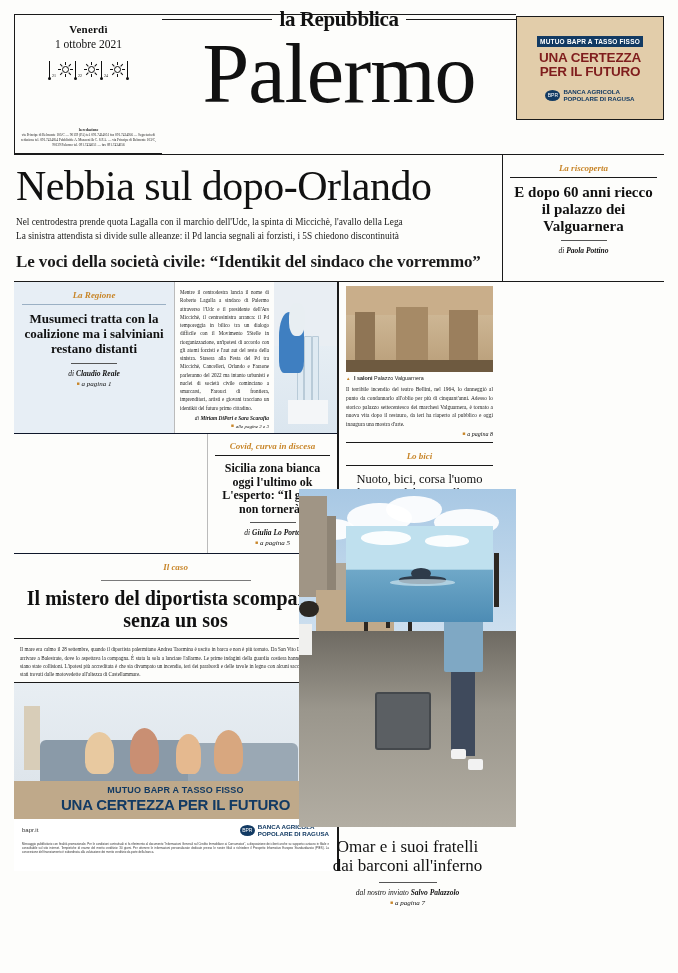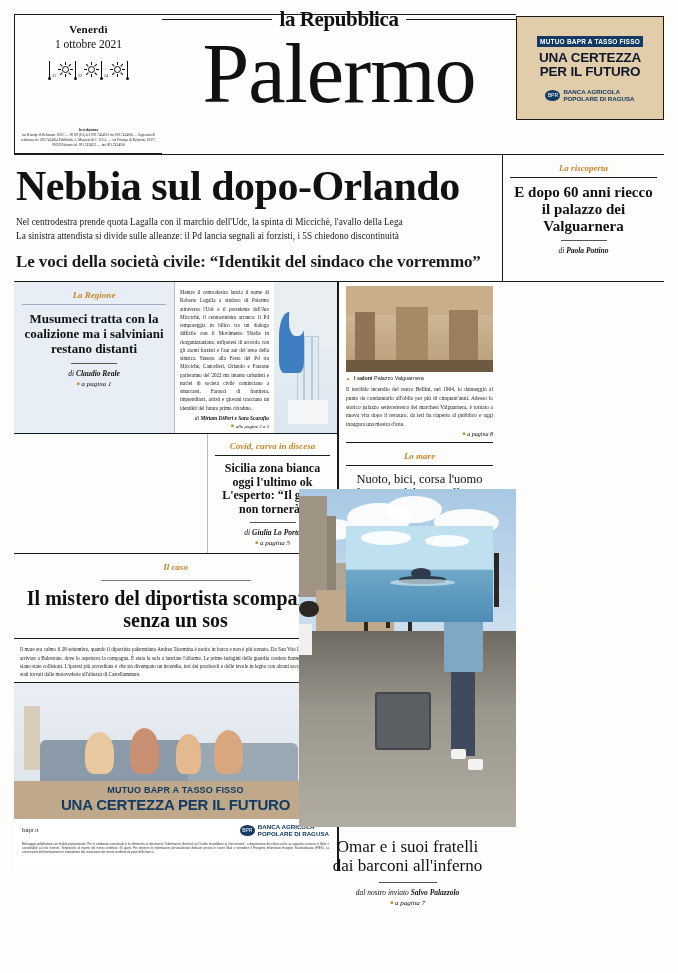--- a/index.html
+++ b/index.html
@@ -33,42 +33,42 @@
   .rep-rule{height:1px;background:#1a1a1a;flex:1;}
   .rep-name{font-weight:bold;font-size:21px;letter-spacing:-0.4px;padding:0 7px;white-space:nowrap;}
   .city{font-size:84px;font-weight:normal;letter-spacing:-1px;line-height:.95;margin-top:2px;
         font-family:"Liberation Serif",serif;}
 
   .ad-top{width:148px;border:1px solid #1a1a1a;box-sizing:border-box;background:#e2cdaa;
           padding:9px 7px 7px;text-align:center;display:flex;flex-direction:column;justify-content:center;
           align-self:flex-start;height:104px;margin-top:2px;}
   .ad-kicker{background:#123a63;color:#fff;font-family:"Liberation Sans",sans-serif;font-weight:bold;
              font-size:6.5px;letter-spacing:.2px;padding:2px 3px;display:inline-block;margin:0 auto 4px;}
-  .ad-big{font-family:"Liberation Sans",sans-serif;font-weight:bold;color:#0f172a;font-size:13.5px;
+  .ad-big{font-family:"Liberation Sans",sans-serif;font-weight:bold;color:#7f1d1d;font-size:13.5px;
           line-height:1.08;letter-spacing:-.2px;}
   .ad-bank{display:flex;align-items:center;justify-content:center;gap:3px;margin-top:8px;}
   .ad-logo{width:15px;height:11px;border-radius:50%;background:#123a63;color:#fff;font-size:5px;
            display:flex;align-items:center;justify-content:center;font-family:"Liberation Sans",sans-serif;}
   .ad-bank-txt{font-family:"Liberation Sans",sans-serif;font-weight:bold;color:#123a63;font-size:6.2px;
                line-height:1.15;text-align:left;}
 
   
   .kicker{font-style:italic;font-weight:bold;color:#c8862a;text-align:center;font-size:9px;padding:3px 0 4px;}
   .hl{font-weight:bold;text-align:center;line-height:1.05;}
   .byline{font-size:7.5px;font-weight:bold;text-align:center;font-style:italic;margin-top:5px;}
   .byline .di{font-weight:normal;}
   .pagina{font-size:7px;font-style:italic;text-align:center;margin-top:2px;}
   .pagina:before{content:"■";color:#c8862a;font-size:5px;margin-right:2px;vertical-align:1px;}
   .rule-s{width:46px;height:1px;background:#555;margin:6px auto 0;}
   .body-txt{font-size:5.1px;line-height:1.62;text-align:justify;color:#1b1b1b;}
 
   
   .lead{display:flex;border-bottom:1px solid #1a1a1a;}
   .lead-main{flex:1;padding:10px 8px 7px 2px;box-sizing:border-box;}
-  .lead-hl{font-size:42px;font-weight:bold;line-height:1.02;letter-spacing:-.5px;margin-bottom:8px;}
+  .lead-hl{font-size:42px;font-weight:normal;line-height:1.02;letter-spacing:-.5px;margin-bottom:8px;}
   .lead-sub{font-size:9.3px;line-height:1.5;color:#1a1a1a;}
   .lead-sub2{font-weight:bold;font-size:17px;margin-top:5px;letter-spacing:-.1px;}
   .lead-side{width:162px;border-left:1px solid #1a1a1a;box-sizing:border-box;padding:5px 7px 6px;}
   .lead-side .hl{font-size:15px;line-height:1.12;}
 
   
   .cols{display:flex;}
   .col-left{width:324px;box-sizing:border-box;border-right:1px solid #1a1a1a;}
   .col-right{width:162px;box-sizing:border-box;border-left:1px solid #1a1a1a;padding:0 7px;}
 
@@ -359,21 +359,21 @@
         <div style="position:absolute;left:0;bottom:0;width:100%;height:14%;background:#6e5a40;"></div>
       </div>
       <div class="cap">
         <b>I saloni</b><span> Palazzo Valguarnera</span>
       </div>
       <div class="body-txt" style="font-size:5.4px;">Il terribile incendio del teatro Bellini, nel 1964, lo danneggiò al punto da condannarlo all'oblio per più di cinquant'anni. Adesso lo storico palazzo settecentesco dei marchesi Valguarnera, è tornato a nuova vita dopo il restauro, da ieri ha riaperto al pubblico e oggi inaugura una mostra d'arte.</div>
       <div class="pagina" style="font-size:6px;text-align:right;">a pagina 8</div>
 
       <div class="sep"></div>
 
-      <div class="kicker">Lo mare</div>
+      <div class="kicker">Lo bici</div>
       <div style="border-top:1px solid #1a1a1a;margin-bottom:6px;"></div>
       <div class="right-hl">Nuoto, bici, corsa l'uomo d'acciaio dal mare all'Etna</div>
       <div class="rule-s"></div>
       <div class="byline">
         <span class="di">di </span><span>Fabrizio Bertè</span>
       </div>
 
       <div class="rphoto2">
         <div class="sea"></div>
         <div class="cloud" style="left:10%;top:6%;width:34%;height:14%;"></div>

